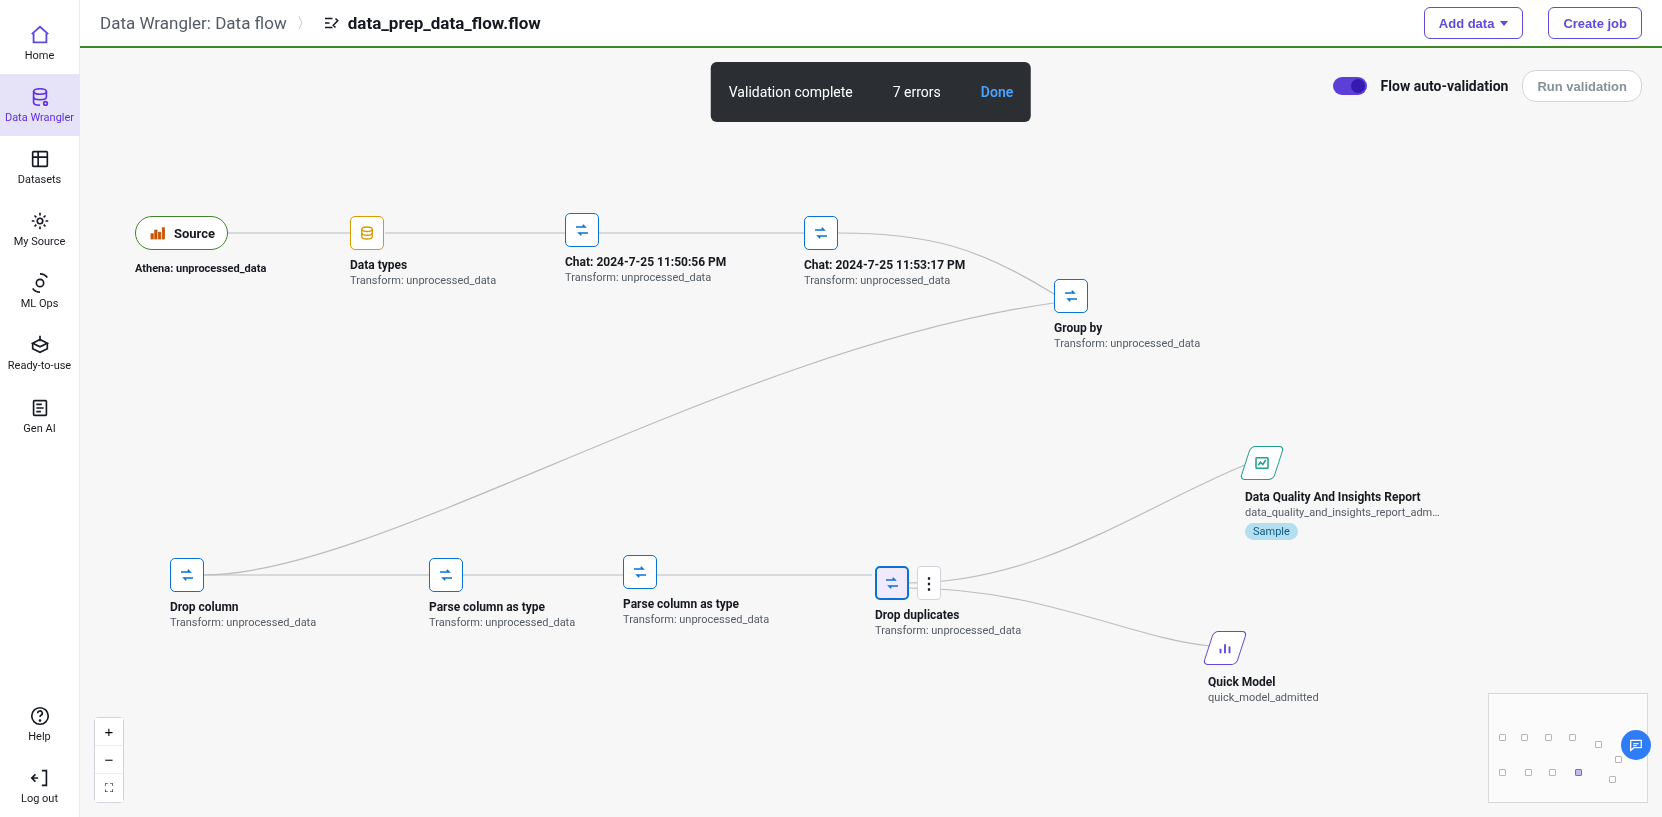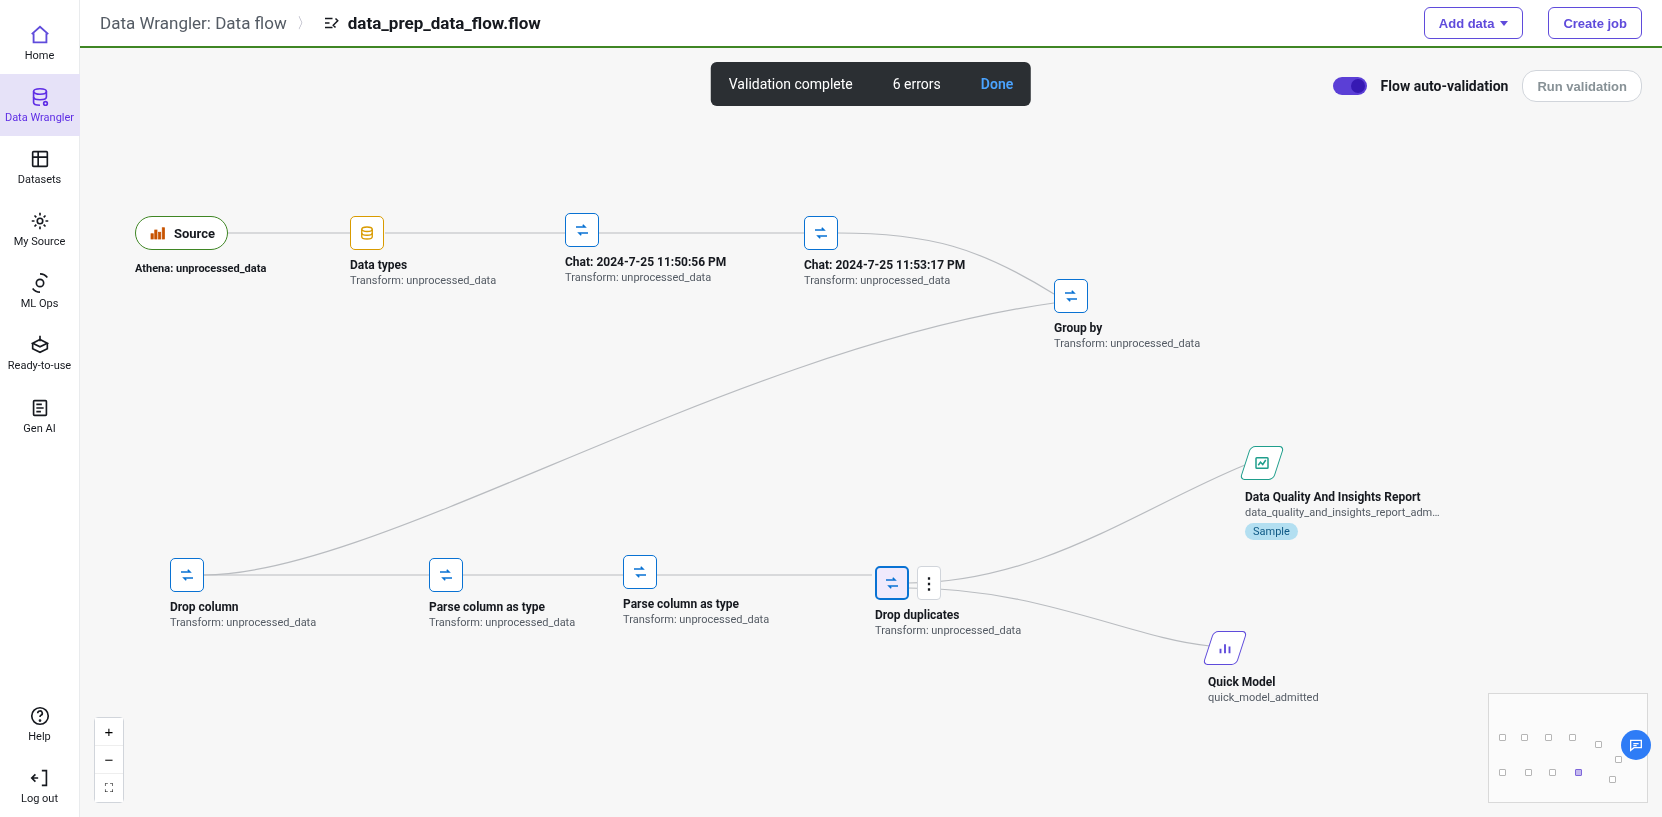--- a/index.html
+++ b/index.html
@@ -25,21 +25,21 @@
   .bc-current { display: flex; align-items: center; gap: 8px; font-weight: 700; }
   .hdr-actions { display: flex; gap: 25px; }
   .btn { height: 32px; padding: 0 14px; border-radius: 6px; border: 1.5px solid #5f4bdb; background: #fff; color: #5f4bdb; font-weight: 600; font-size: 13px; cursor: pointer; display: inline-flex; align-items: center; gap: 6px; }
   .btn.disabled { border-color: #d1d5db; color: #879196; cursor: default; border-radius: 14px; }
   .caret-down { width: 0; height: 0; border-left: 4px solid transparent; border-right: 4px solid transparent; border-top: 5px solid #5f4bdb; }
 
   
   .canvas-wrap { flex: 1; position: relative; background: #f7f7f7; overflow: hidden; }
 
   
-  .toast { position: absolute; top: 14px; left: 50%; transform: translateX(-50%); background: #2b2f33; color: #fff; border-radius: 6px; padding: 14px 18px; display: flex; align-items: center; gap: 40px; font-size: 14px; z-index: 50; }
+  .toast { position: absolute; top: 14px; left: 50%; transform: translateX(-50%); background: #2b2f33; color: #fff; border-radius: 6px; padding: 22px 18px; display: flex; align-items: center; gap: 40px; font-size: 14px; z-index: 50; }
   .toast .done { color: #4aa3ff; font-weight: 600; cursor: pointer; }
 
   
   .top-right { position: absolute; top: 22px; right: 20px; display: flex; align-items: center; gap: 14px; z-index: 40; }
   .toggle { width: 34px; height: 18px; border-radius: 10px; background: #5b3fd6; position: relative; cursor: pointer; }
   .toggle::after { content:""; position: absolute; right: 2px; top: 2px; width: 14px; height: 14px; border-radius: 50%; background: #3619b3; }
   .top-right .fav-label { font-size: 14px; font-weight: bold; }
 
   
   .node { position: absolute; }
@@ -165,21 +165,21 @@
           <span class="caret-down"></span>
         </button>
         <button class="btn">Create job</button>
       </div>
     </div>
 
     <div class="canvas-wrap">
 
       <div class="toast">
         <span>Validation complete</span>
-        <span>6 errors</span>
+        <span>7 errors</span>
         <span class="done">Done</span>
       </div>
 
       <div class="top-right">
         <div class="toggle"></div>
         <span class="fav-label">Flow auto-validation</span>
         <button class="btn disabled">Run validation</button>
       </div>
 
       <svg class="edges" viewBox="0 0 1582 769">

